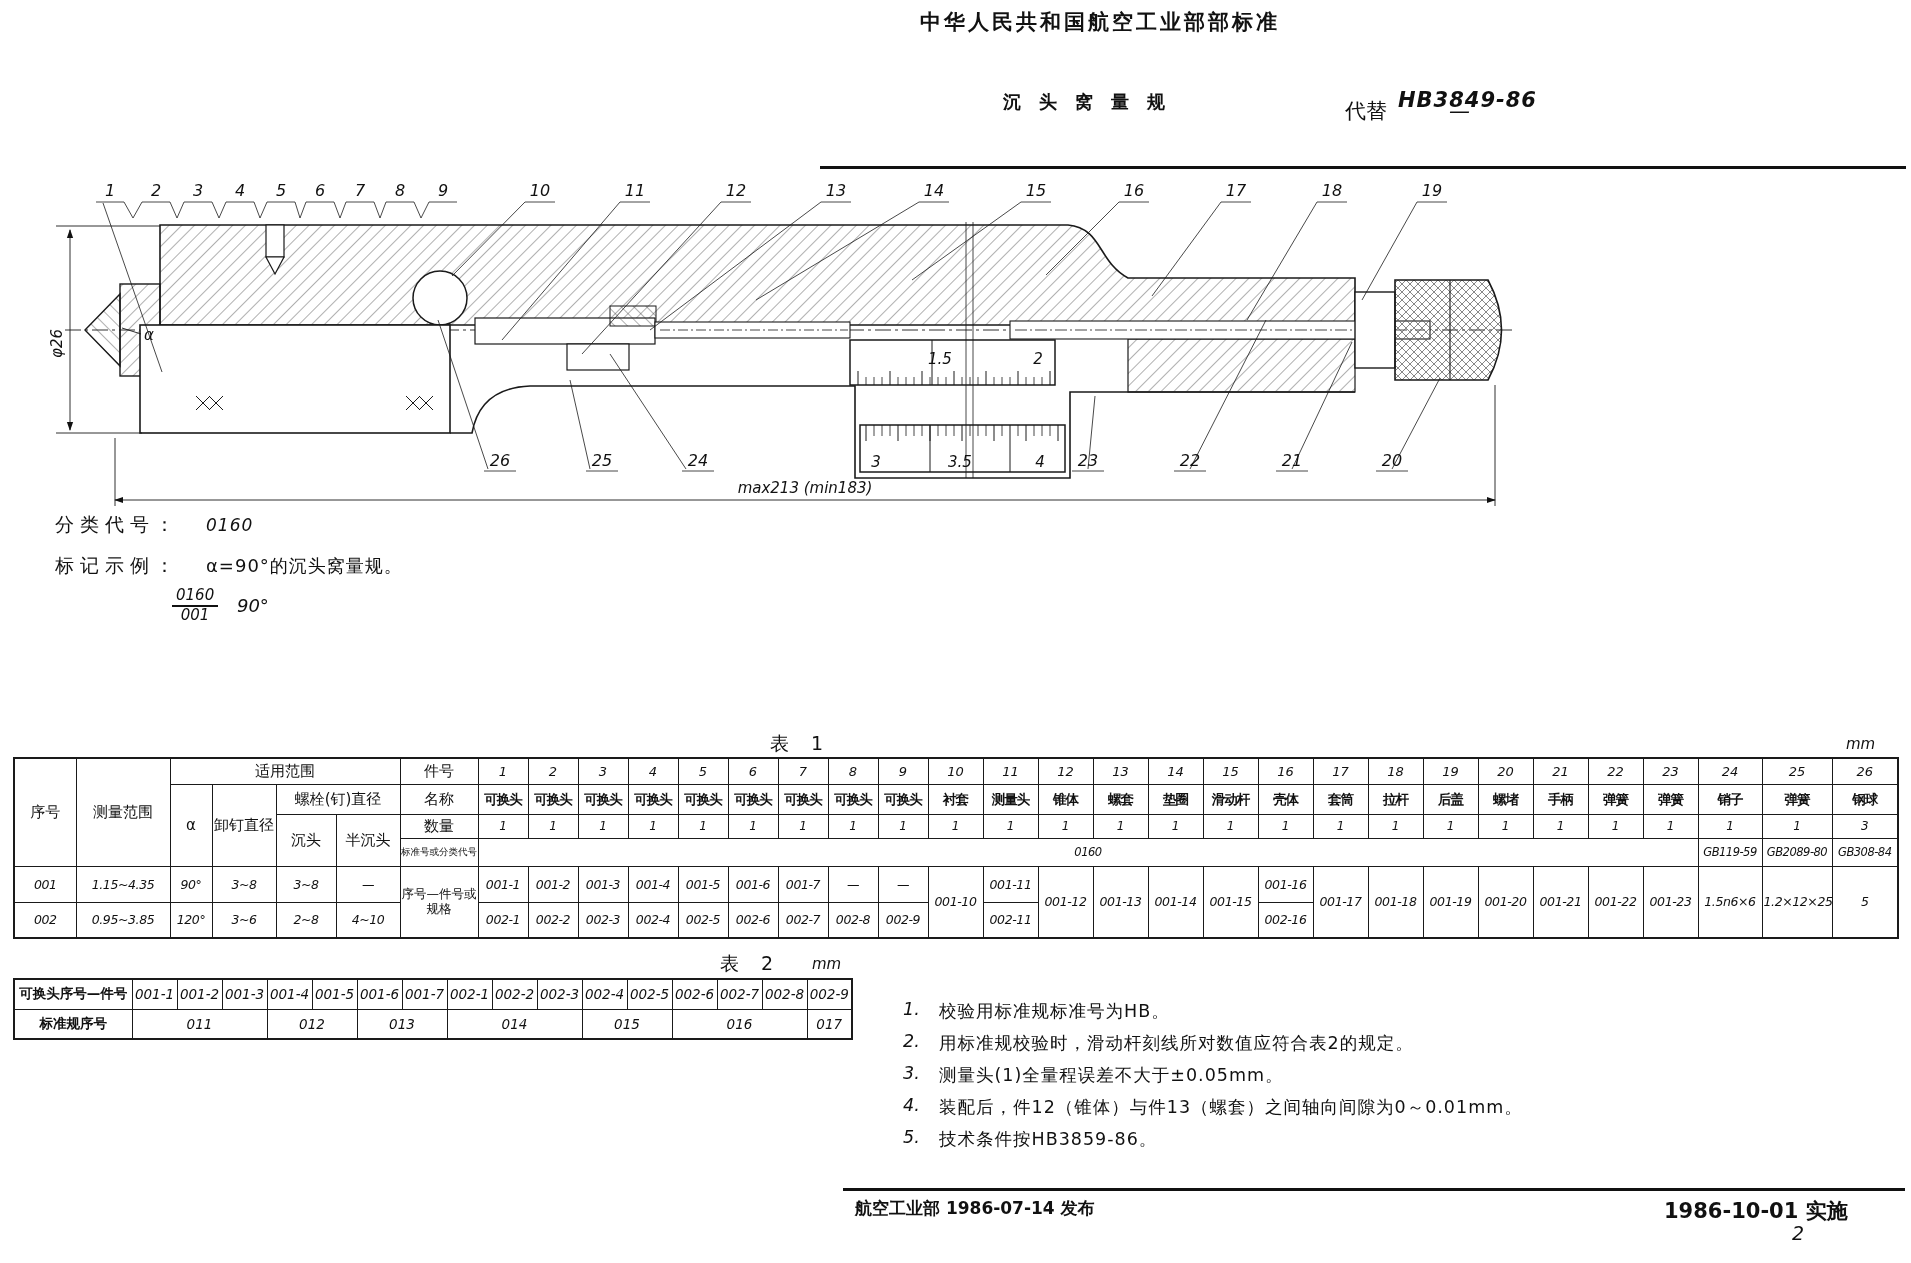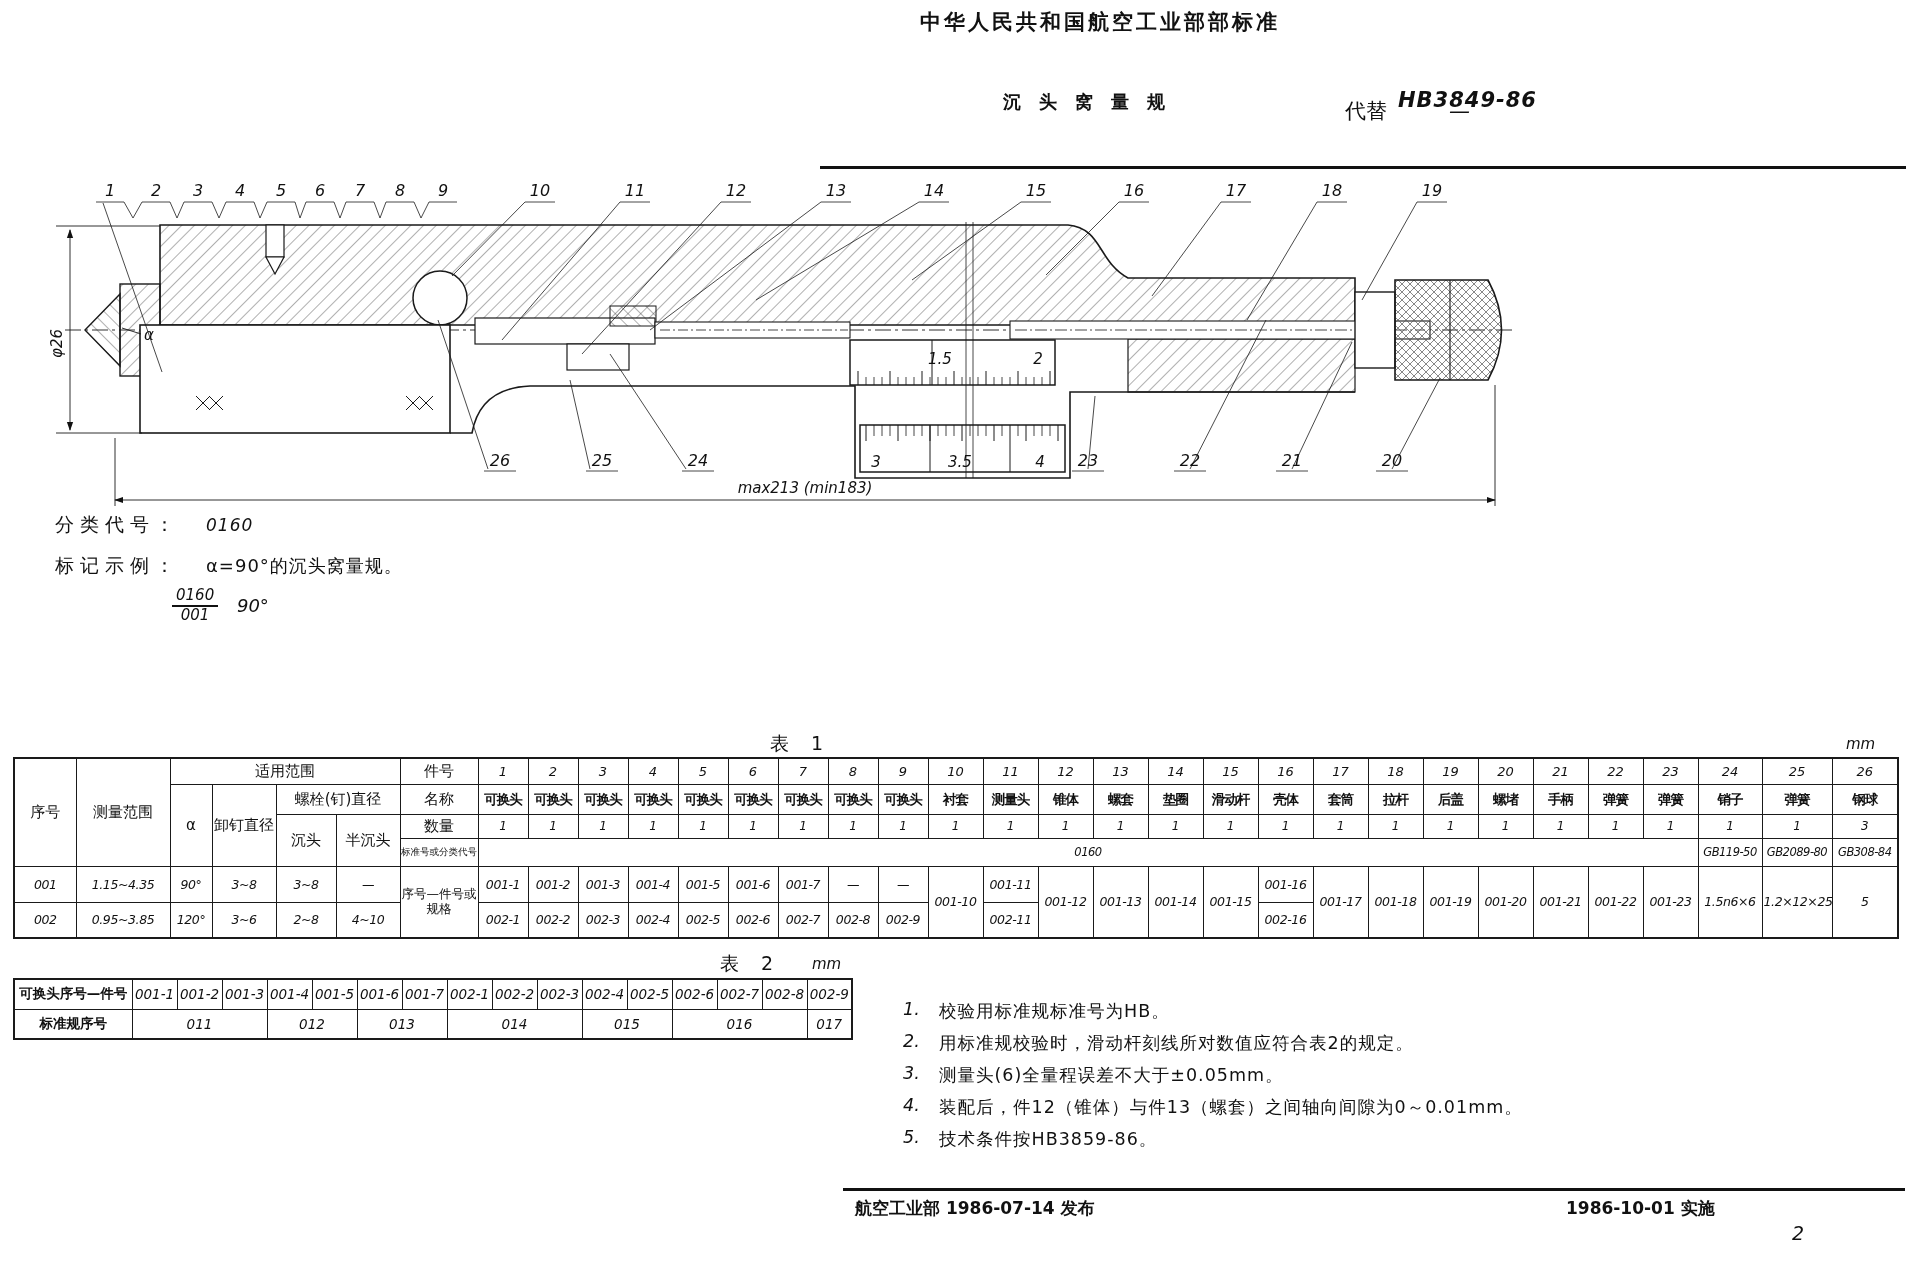--- a/index.html
+++ b/index.html
@@ -52,21 +52,21 @@
   .t2 .d{font-size:13.5px;font-style:italic;}
   .t2 tr{height:30px;}
   
   .notes{left:903px;top:999px;width:650px;}
   .note{display:flex;margin-bottom:8px;font-size:17.5px;}
   .note .n{width:36px;flex:none;font-style:italic;}
   .note .t{letter-spacing:1px;}
   
   .f-rule{left:843px;top:1188px;width:1062px;height:3px;background:#111;}
   .f-issued{left:855px;top:1197px;font-size:17px;font-weight:700;}
-  .f-eff{left:1566px;top:1197px;font-size:17px;font-weight:700;}
+  .f-eff{left:1664px;top:1197px;font-size:21px;font-weight:700;}
   .pagenum{left:1792px;top:1222px;font-size:19px;font-style:italic;}
 </style>
 </head>
 <body>
 
 <div class="page">
 
   <div class="abs org">中华人民共和国航空工业部部标准</div>
   <div class="abs stdno">HB3849-86</div>
   <div class="abs title">沉头窝量规</div>
@@ -359,21 +359,21 @@
           <td class="q">1</td>
           <td class="q">1</td>
           <td class="q">1</td>
           <td class="q">1</td>
           <td class="q">1</td>
           <td class="q">3</td>
     </tr>
     <tr class="r4">
       <td class="stubS">标准号或分类代号</td>
       <td class="sd" colspan="23">0160</td>
-      <td class="sd">GB119-50</td>
+      <td class="sd">GB119-59</td>
       <td class="sd">GB2089-80</td>
       <td class="sd">GB308-84</td>
     </tr>
     <tr class="r5">
       <td class="d">001</td>
       <td class="d">1.15~4.35</td>
       <td class="d">90°</td>
       <td class="d">3~8</td>
       <td class="d">3~8</td>
       <td class="d">—</td>
@@ -471,21 +471,21 @@
     <div class="note">
         <span class="n">1.</span>
         <span class="t">校验用标准规标准号为HB。</span>
       </div>
     <div class="note">
         <span class="n">2.</span>
         <span class="t">用标准规校验时，滑动杆刻线所对数值应符合表2的规定。</span>
       </div>
     <div class="note">
         <span class="n">3.</span>
-        <span class="t">测量头(6)全量程误差不大于±0.05mm。</span>
+        <span class="t">测量头(1)全量程误差不大于±0.05mm。</span>
       </div>
     <div class="note">
         <span class="n">4.</span>
         <span class="t">装配后，件12（锥体）与件13（螺套）之间轴向间隙为0～0.01mm。</span>
       </div>
     <div class="note">
         <span class="n">5.</span>
         <span class="t">技术条件按HB3859-86。</span>
       </div>
   </div>

